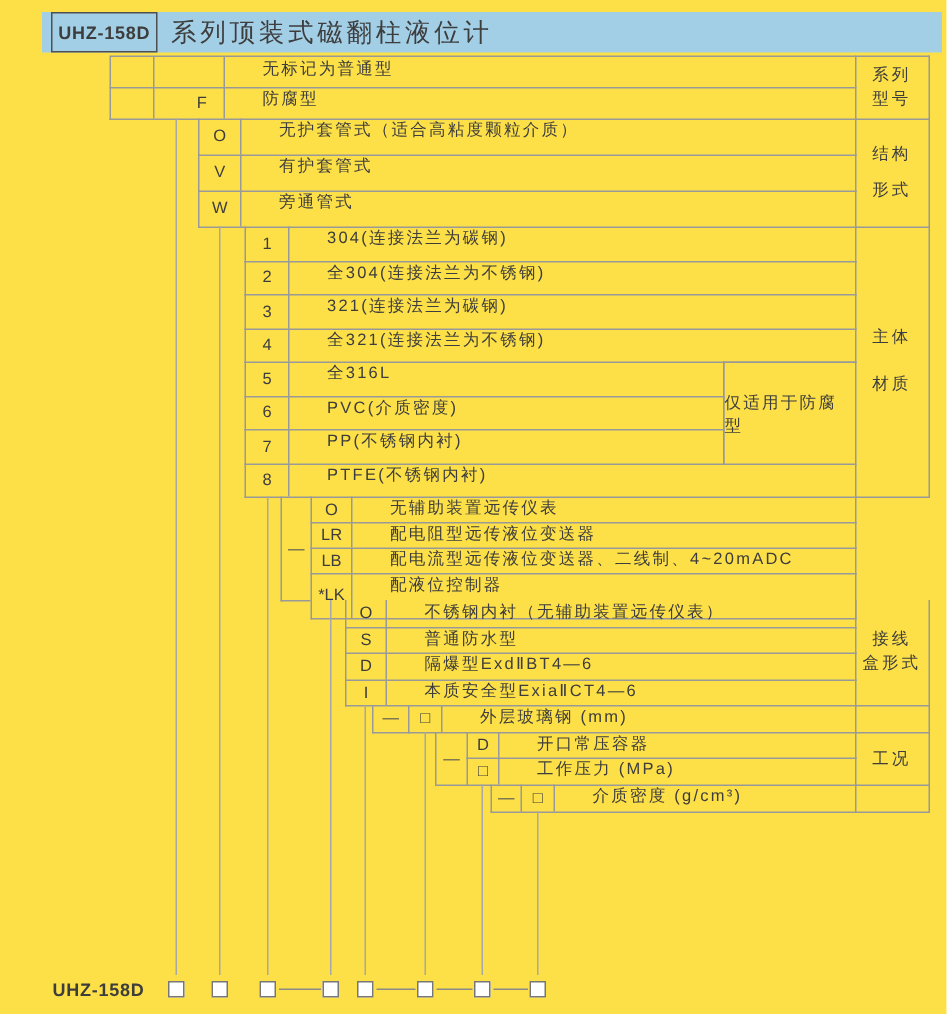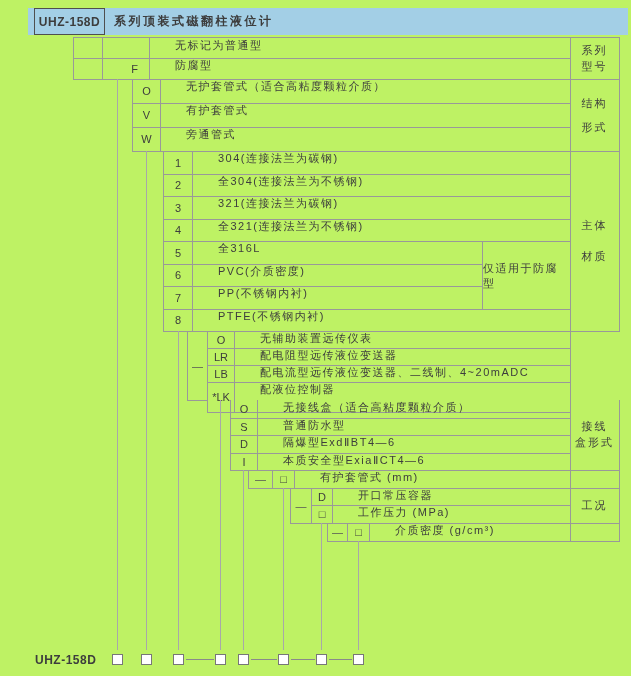--- a/index.html
+++ b/index.html
@@ -1,23 +1,23 @@
 <!DOCTYPE html>
 <html><head>
 <meta charset="utf-8">
 <style>
   html,body{margin:0;padding:0;background:#fff;}
-  .canvas{position:relative;width:631px;height:676px;background:#bef264;
+  .canvas{position:relative;width:631px;height:676px;background:#fde047;
     font-family:"Liberation Sans","DejaVu Sans",sans-serif;color:#3d3d3d;overflow:hidden;}
   
   .hdr{position:absolute;left:28px;top:8px;width:600px;height:27px;background:#a3cfe6;display:flex;align-items:center;}
   .model-box{position:absolute;left:6px;top:0;width:69px;height:25px;border:1px solid #4f4f4f;
     display:flex;align-items:center;justify-content:center;font-size:12px;font-weight:bold;letter-spacing:.5px;}
   .hdr-title{position:absolute;left:86px;top:0;height:27px;display:flex;align-items:center;
-    font-size:12px;font-weight:bold;letter-spacing:2.5px;}
+    font-size:17px;font-weight:normal;letter-spacing:2.5px;}
   
   .row{position:absolute;box-sizing:border-box;border-left:1px solid #999;border-right:1px solid #999;
     border-bottom:1px solid #999;display:flex;align-items:flex-start;font-size:11px;gap:17px;}
   .row.top{border-top:1px solid #999;}
   .cell{box-sizing:border-box;height:100%;border-right:1px solid #999;display:flex;
     align-items:center;justify-content:center;flex:none;font-size:11px;letter-spacing:0;}
   .desc{padding-left:8px;letter-spacing:1.5px;white-space:nowrap;}
   
   .dashcell{position:absolute;box-sizing:border-box;border-left:1px solid #999;border-bottom:1px solid #999;
     display:flex;align-items:center;justify-content:center;font-size:11px;color:#555;}
@@ -121,39 +121,39 @@
     <span class="cell" style="width:27px;">LB</span>
     <span class="desc">配电流型远传液位变送器、二线制、4~20mADC</span>
   </div>
   <div class="row" style="left:207px;top:382px;width:364px;height:31px;">
     <span class="cell" style="width:27px;">*LK</span>
     <span class="desc">配液位控制器</span>
   </div>
 
   <div class="row" style="left:230px;top:400px;width:341px;height:19px;">
     <span class="cell" style="width:27px;">O</span>
-    <span class="desc">无接线盒（适合高粘度颗粒介质）</span>
+    <span class="desc">不锈钢内衬（无辅助装置远传仪表）</span>
   </div>
   <div class="row" style="left:230px;top:418px;width:341px;height:18px;">
     <span class="cell" style="width:27px;">S</span>
     <span class="desc">普通防水型</span>
   </div>
   <div class="row" style="left:230px;top:435px;width:341px;height:19px;">
     <span class="cell" style="width:27px;">D</span>
     <span class="desc">隔爆型ExdⅡBT4—6</span>
   </div>
   <div class="row" style="left:230px;top:453px;width:341px;height:18px;">
     <span class="cell" style="width:27px;">I</span>
     <span class="desc">本质安全型ExiaⅡCT4—6</span>
   </div>
 
   <div class="dashcell" style="left:248px;top:470px;width:24px;height:19px;">—</div>
   <div class="row" style="left:272px;top:470px;width:299px;height:19px;">
     <span class="cell" style="width:22px;">□</span>
-    <span class="desc">有护套管式 (mm)</span>
+    <span class="desc">外层玻璃钢 (mm)</span>
   </div>
 
   <div class="dashcell" style="left:290px;top:488px;width:21px;height:36px;">—</div>
   <div class="row" style="left:311px;top:488px;width:260px;height:18px;">
     <span class="cell" style="width:21px;">D</span>
     <span class="desc">开口常压容器</span>
   </div>
   <div class="row" style="left:311px;top:505px;width:260px;height:19px;">
     <span class="cell" style="width:21px;">□</span>
     <span class="desc">工作压力 (MPa)</span>

